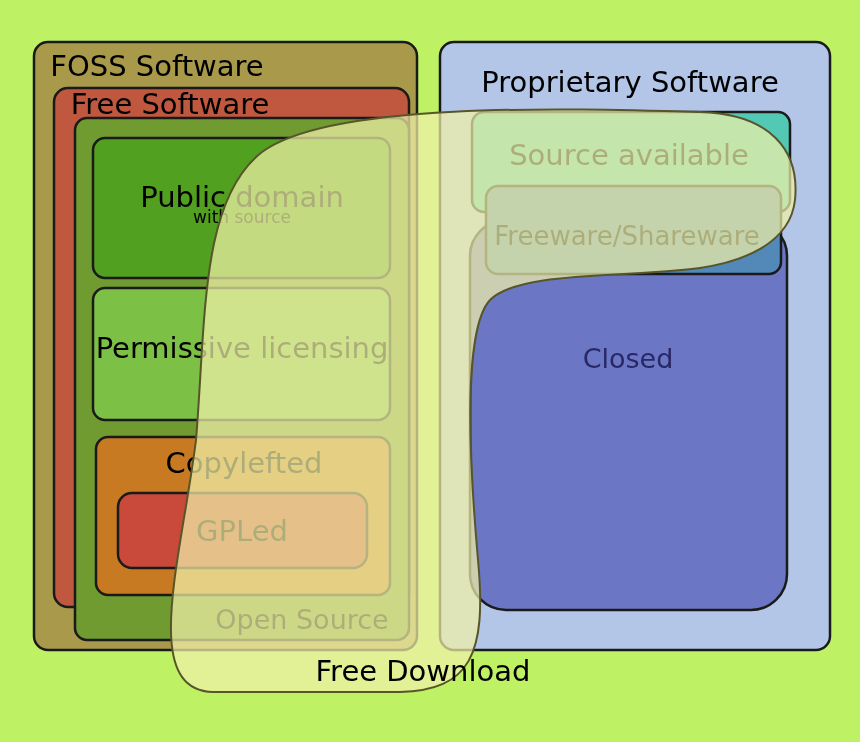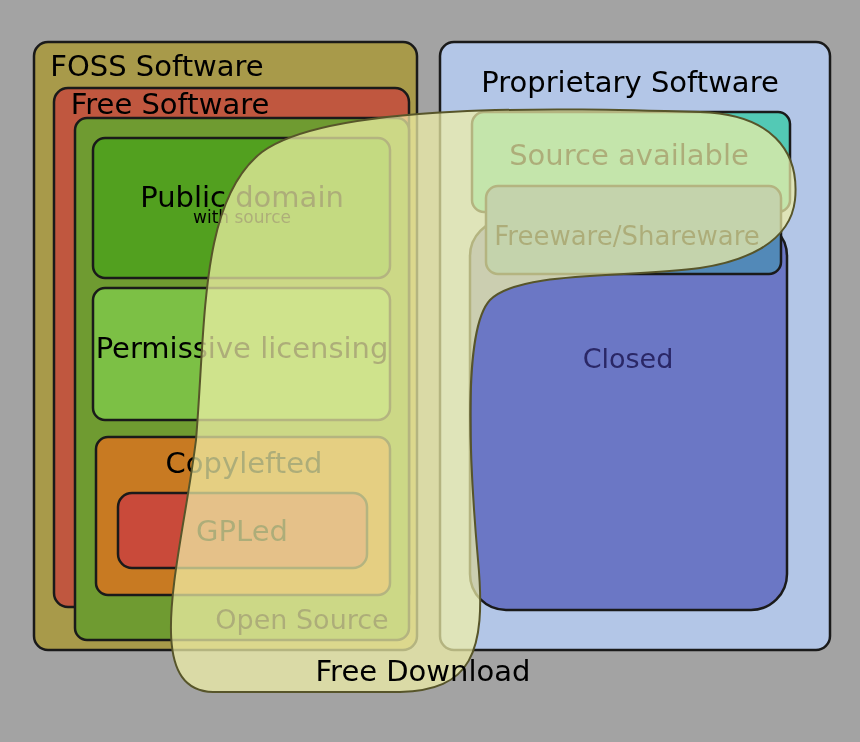--- a/index.html
+++ b/index.html
@@ -31,21 +31,21 @@
   }
   .lbl-xl { font-size: 29px; }
   .lbl-lg { font-size: 27px; }
   .lbl-md { font-size: 26px; }
   .lbl-sm { font-size: 17px; }
   .lbl-closed { font-size: 27px; fill: #2a2766; }
 </style>
 </head>
 <body>
 
-<div id="diagram-root" style="background: #a3a3a3;">
+<div id="diagram-root" style="background: #bef264;">
 <svg id="venn" viewBox="0 0 860 742" xmlns="http://www.w3.org/2000/svg">
 
   <g>
     <rect id="r-foss" x="34" y="42" width="383" height="608" rx="14" ry="14" fill="#a89a4a" stroke="#1a1a1a" stroke-width="2.5"></rect>
     <text class="lbl lbl-xl" x="157" y="68" text-anchor="middle">FOSS Software</text>
   </g>
 
   <g>
     <rect id="r-free" x="54" y="88" width="355" height="519" rx="14" ry="14" fill="#c0573f" stroke="#1a1a1a" stroke-width="2.5"></rect>
     <text class="lbl lbl-xl" x="170" y="106" text-anchor="middle">Free Software</text>

